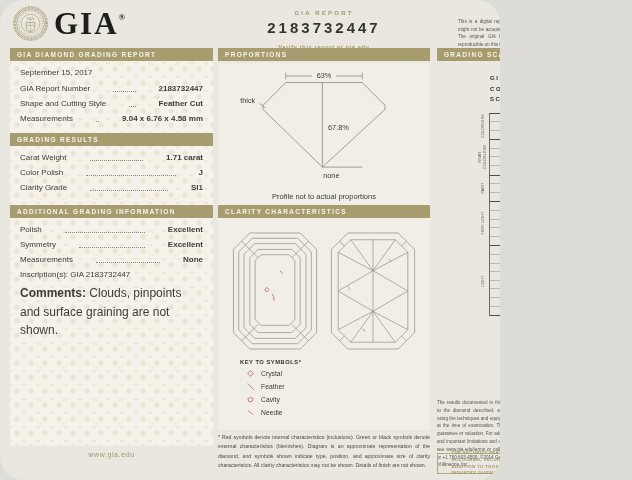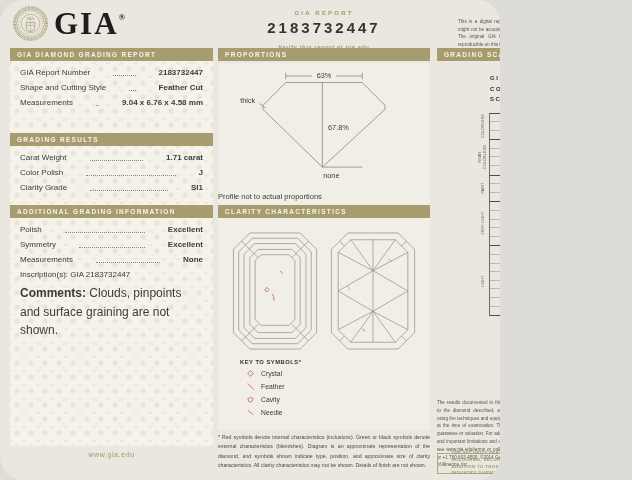--- a/index.html
+++ b/index.html
@@ -45,21 +45,21 @@
   .dotrow .val{font-weight:bold;white-space:nowrap;}
   .plain-line{font-size:8px;color:#3d3c38;margin-bottom:5px;}
   .comments{font-size:12px;color:#3d3c38;line-height:1.55;}
   .comments b{font-weight:bold;}
   .site-foot{position:absolute;left:10px;top:451px;width:203px;text-align:center;
              font-size:7px;color:#a39868;letter-spacing:.6px;}
 
   
   .prop-section{position:absolute;left:218px;top:48px;width:212px;}
   .prop-body{height:144px;position:relative;}
-  .prop-note{position:absolute;left:0;bottom:6px;width:100%;text-align:left;
+  .prop-note{position:absolute;left:0;bottom:6px;width:100%;text-align:center;
              font-size:7.5px;color:#3d3c38;}
   .clarity-section{position:absolute;left:218px;top:205px;width:212px;}
   .clarity-body{height:212px;position:relative;}
   .diagrams{display:flex;justify-content:center;gap:12px;padding-top:14px;}
   .key-title{font-size:5.8px;font-weight:bold;color:#33322e;letter-spacing:.5px;margin:9px 0 1px 22px;}
   .sym-row{display:flex;align-items:center;font-size:6.8px;color:#3d3c38;margin:4px 0 0 28px;}
   .sym-row svg{margin-right:6px;}
   .footnote{position:absolute;left:218px;top:433px;width:212px;font-size:5.2px;
             color:#4b4a45;line-height:1.8;text-align:justify;}
 
@@ -125,20 +125,21 @@
   </div>
 
   <div class="facsimile">
     <div class="fac-title">FACSIMILE</div>
     <div class="fac-body">This is a digital representation of the original GIA Report. This representation might not be accepted in lieu of the original GIA Report in certain circumstances. The original GIA Report includes certain security features which are not reproducible on this facsimile.</div>
   </div>
 
   <div class="left-panel lace">
     <div class="bar">GIA DIAMOND GRADING REPORT</div>
     <div class="panel-content" style="height:72px">
+      <div class="date-line">September 15, 2017</div>
       <div id="info-rows">
           <div class="dotrow">
             <span class="lab">GIA Report Number</span>
             <span class="dots"></span>
             <span class="val">2183732447</span>
           </div>
           <div class="dotrow">
             <span class="lab">Shape and Cutting Style</span>
             <span class="dots"></span>
             <span class="val">Feather Cut</span>

